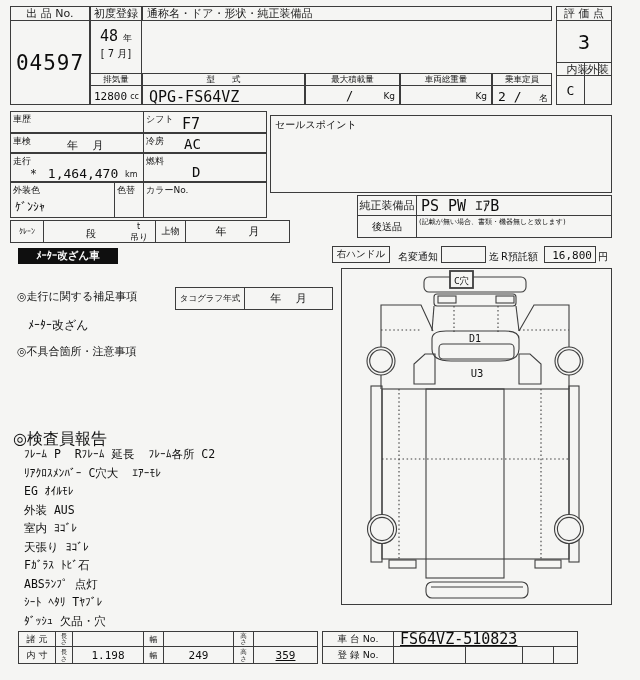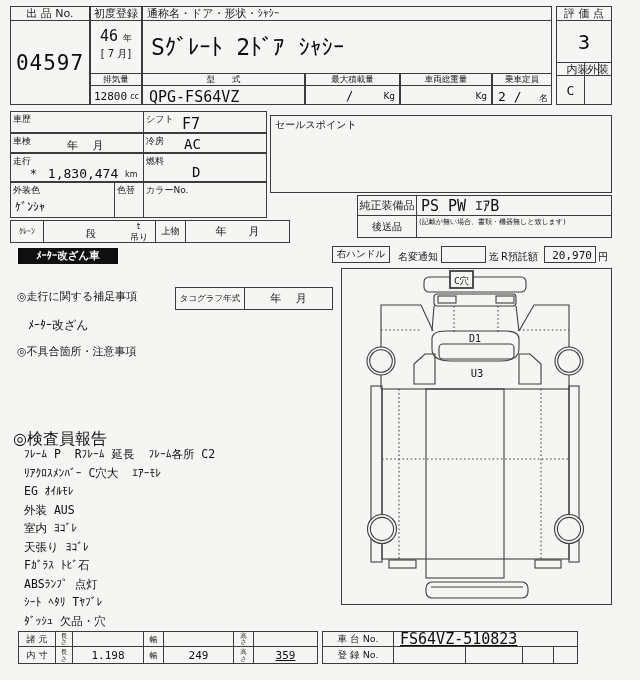--- a/index.html
+++ b/index.html
@@ -26,30 +26,27 @@
 <div class="sheet">
 
   <div class="b cc lb" style="left:10px;top:6px;width:80px;height:15px">出 品 No.</div>
   <div class="b cc" style="left:10px;top:20px;width:80px;height:85px">
     <span class="v" style="font-size:21px;letter-spacing:1px">04597</span>
   </div>
 
   <div class="b cc lb" style="left:90px;top:6px;width:52px;height:15px">初度登録</div>
   <div class="b" style="left:90px;top:20px;width:52px;height:54px">
     <div style="text-align:center;padding-top:5px">
-      <span class="v" style="font-size:15px">46</span>
+      <span class="v" style="font-size:15px">48</span>
       <span style="font-size:9px">年</span>
     </div>
     <div style="text-align:center;font-size:10px;margin-top:2px">[ 7 月]</div>
   </div>
 
-  <div class="b lb" style="left:142px;top:6px;width:410px;height:15px;line-height:13px;padding-left:4px">通称名・ドア・形状・ｼｬｼｰ</div>
-  <div class="b" style="left:142px;top:20px;width:410px;height:54px">
-    <span class="v t" style="left:8px;top:13px;font-size:23px">Sｸﾞﾚｰﾄ 2ﾄﾞｱ ｼｬｼｰ</span>
-  </div>
+  <div class="b lb" style="left:142px;top:6px;width:410px;height:15px;line-height:13px;padding-left:4px">通称名・ドア・形状・純正装備品</div>
 
   <div class="b" style="left:90px;top:73px;width:52px;height:32px">
     <div class="hd">排気量</div>
     <div class="vb">
       <span class="v t" style="left:3px;top:4px;font-size:11px">12800</span>
       <span class="t" style="right:2px;top:6px;font-size:8px">cc</span>
     </div>
   </div>
 
   <div class="b" style="left:142px;top:73px;width:163px;height:32px">
@@ -105,21 +102,21 @@
     <span class="corner">車検</span>
     <span class="t" style="left:56px;top:4px;font-size:11px">年　 月</span>
   </div>
   <div class="b" style="left:143px;top:133px;width:124px;height:20px">
     <span class="corner">冷房</span>
     <span class="v t" style="left:40px;top:2px;font-size:14px">AC</span>
   </div>
 
   <div class="b" style="left:10px;top:153px;width:134px;height:29px">
     <span class="corner">走行</span>
-    <span class="v t" style="left:16px;top:11px;font-size:13px">＊ 1,830,474</span>
+    <span class="v t" style="left:16px;top:11px;font-size:13px">＊ 1,464,470</span>
     <span class="t" style="left:114px;top:16px;font-size:8px">km</span>
   </div>
   <div class="b" style="left:143px;top:153px;width:124px;height:29px">
     <span class="corner">燃料</span>
     <span class="v t" style="left:48px;top:10px;font-size:14px">D</span>
   </div>
 
   <div class="b" style="left:10px;top:182px;width:105px;height:36px">
     <span class="corner">外装色</span>
     <span class="v t" style="left:4px;top:17px;font-size:12px">ｹﾞﾝｼｬ</span>
@@ -153,21 +150,21 @@
   </div>
 
   <div class="b cc badge" style="left:18px;top:248px;width:100px;height:16px;font-size:10.5px;border-color:#0f0f0f">ﾒｰﾀｰ改ざん車</div>
 
   <div class="b cc" style="left:332px;top:246px;width:58px;height:17px;font-size:9.5px;border-width:1.5px">右ハンドル</div>
   <span class="t" style="left:398px;top:250px;font-size:10px">名変通知</span>
   <div class="b" style="left:441px;top:246px;width:45px;height:17px"></div>
   <span class="t" style="left:489px;top:250px;font-size:10px">迄</span>
   <span class="t" style="left:501px;top:250px;font-size:10px">R預託額</span>
   <div class="b" style="left:544px;top:246px;width:52px;height:17px">
-    <span class="v t" style="right:3px;top:2px;font-size:11px">20,970</span>
+    <span class="v t" style="right:3px;top:2px;font-size:11px">16,800</span>
   </div>
   <span class="t" style="left:598px;top:250px;font-size:10px">円</span>
 
   <span class="t" style="left:17px;top:289px;font-size:11px">◎走行に関する補足事項</span>
   <div class="b cc" style="left:175px;top:287px;width:70px;height:23px;font-size:8.5px">タコグラフ年式</div>
   <div class="b cc" style="left:244px;top:287px;width:89px;height:23px;font-size:11px">年　 月</div>
   <span class="v t" style="left:28px;top:317px;font-size:12px">ﾒｰﾀｰ改ざん</span>
   <span class="t" style="left:17px;top:344px;font-size:11px">◎不具合箇所・注意事項</span>
 
   <span class="t" style="left:13px;top:429px;font-size:16px">◎検査員報告</span>

